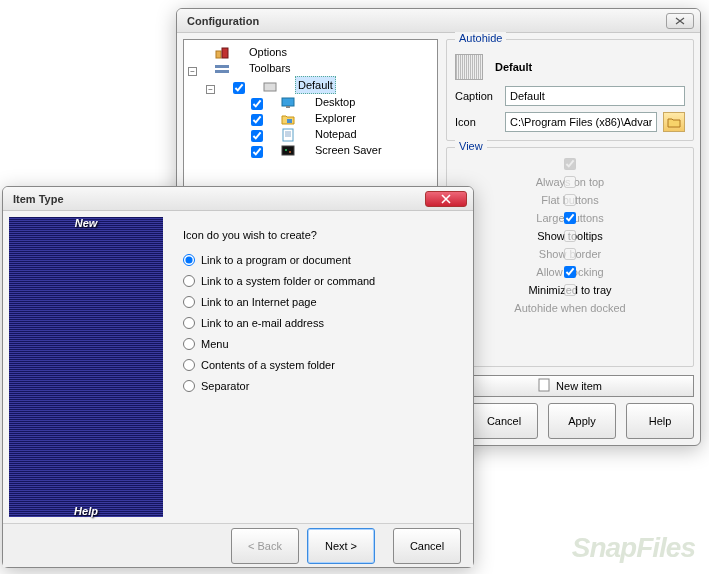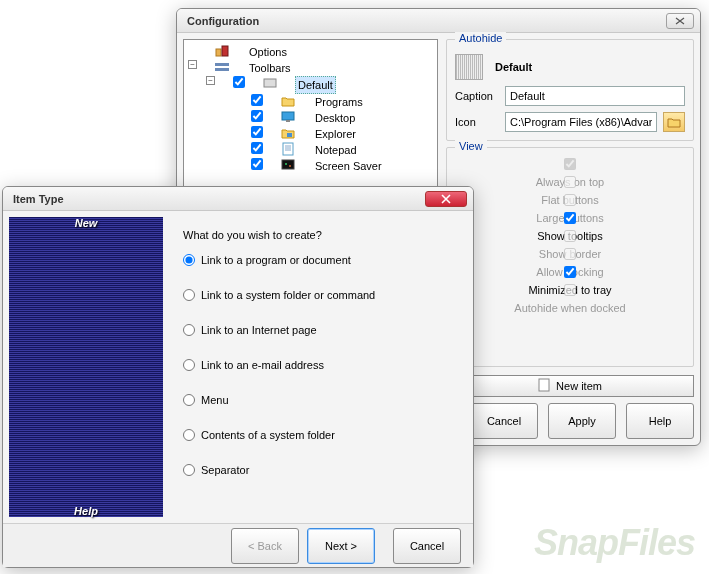--- a/index.html
+++ b/index.html
@@ -12,21 +12,21 @@
 .winbtn { width: 28px; height: 16px; border: 1px solid #a0a0a0; border-radius: 3px; margin-left: 4px; background: linear-gradient(#f8f8f8,#e0e0e0); display: flex; align-items: center; justify-content: center; font-size: 9px; }
 .winbtn.close { background: linear-gradient(#e67,#c23); color: #fff; border-color: #a33; width: 42px; }
 
 
 #config { left: 176px; top: 8px; width: 525px; height: 438px; }
 #config .body { display: flex; padding: 6px; gap: 8px; height: calc(100% - 24px); }
 .tree { width: 258px; height: 100%; background: #fff; border: 1px solid #8e8e8e; padding: 4px 2px; overflow: auto; }
 .tree ul { list-style: none; }
 .tree li { white-space: nowrap; line-height: 16px; display: flex; align-items: center; }
 .tree li > ul { padding-left: 18px; width:100%;}
-.tree .row { display: flex; align-items: flex-start; gap: 18px; padding: 0 2px; }
+.tree .row { display: flex; align-items: flex-end; gap: 18px; padding: 0 2px; }
 .exp { width: 9px; height: 9px; border: 1px solid #888; font-size: 8px; line-height: 7px; text-align: center; color: #444; background: #fff; }
 .exp.none { border: none; }
 .chk { width: 12px; height: 12px; }
 .ticon { width: 14px; height: 14px; display: inline-flex; align-items: center; justify-content: center; }
 .ticon svg { width: 14px; height: 14px; }
 .tlbl { padding: 0 2px; }
 .tlbl.sel { background: #cde6ff; border: 1px dotted #5a9; }
 
 .right { flex: 1; display: flex; flex-direction: column; }
 .group { border: 1px solid #cfcfcf; border-radius: 2px; margin-bottom: 6px; padding: 6px 8px 8px; background: #f4f4f4; position: relative; }
@@ -47,29 +47,29 @@
 .btnrow { display: flex; gap: 10px; justify-content: flex-end; margin-top: auto; }
 .pbtn { min-width: 68px; height: 36px; border: 1px solid #8a8a8a; border-radius: 3px; background: linear-gradient(#fff,#e6e6e6); padding: 0 10px; }
 
 
 #wizard { left: 2px; top: 186px; width: 472px; height: 382px; z-index: 10; }
 #wizard .body { display: flex; padding: 0; height: calc(100% - 24px); flex-direction: column; }
 .wmain { display: flex; flex: 1; }
 .sidepanel { width: 154px; background: #18186a; background-image: repeating-linear-gradient(0deg, #3a3aa0 0, #3a3aa0 1px, #14145e 1px, #14145e 2px); display:flex; flex-direction:column; justify-content:space-between; align-items:center; color:#fff; font-family: "Times New Roman", serif; font-style: italic; font-weight: bold; font-size: 30px; text-shadow: 1px 1px 2px #000; margin:6px;}
 .wcontent { flex: 1; padding: 18px 14px; background: #f4f4f4; }
 .wq { margin-bottom: 10px; }
-.radlist { display:flex; flex-direction:column; gap:18px; }
+.radlist { display:flex; flex-direction:column; gap:4px; }
 .radrow { display:flex; align-items:center; gap:6px; height:17px; }
 .radrow input { width:12px; height:12px; }
 .wfooter { height: 44px; border-top: 1px solid #cfcfcf; background: #f0f0f0; display:flex; align-items:center; justify-content:flex-end; gap:8px; padding: 16px 12px; }
 .pbtn.disabled { color:#9a9a9a; }
 .pbtn.primary { border: 1px solid #3b8be0; box-shadow: 0 0 0 1px #a9d2ff inset; }
 
 
-.watermark { position:absolute; right: 14px; bottom: 10px; font-size: 36px; font-weight: bold; font-style: italic; color: rgba(120,150,100,.25); letter-spacing: -1px; pointer-events: none; }
+.watermark { position:absolute; right: 14px; bottom: 10px; font-size: 28px; font-weight: bold; font-style: italic; color: rgba(120,150,100,.25); letter-spacing: -1px; pointer-events: none; }
 </style>
 </head>
 <body>
 
 <div id="config" class="window">
   <div class="titlebar">
     <span>Configuration</span>
     <span class="spacer"></span>
     <div class="winbtn">
         <svg width="10" height="8" viewBox="0 0 10 8">
@@ -109,32 +109,20 @@
                   <span class="exp">−</span>
                   <input type="checkbox" class="chk" checked="" style="">
                   <span class="ticon">
                     <svg viewBox="0 0 14 14">
                       <rect x="1" y="3" width="12" height="8" fill="#ddd" stroke="#888"></rect>
                     </svg>
                   </span>
                   <span class="tlbl sel">Default</span>
                 </div>
               <ul>
-                <li>
-                    <div class="row">
-                      <span class="exp none"></span>
-                      <input type="checkbox" class="chk" checked="" style="">
-                      <span class="ticon">
-                        <svg viewBox="0 0 14 14">
-                          <path d="M1 4h4l1 1h7v7H1z" fill="#f7d36a" stroke="#c89516"></path>
-                        </svg>
-                      </span>
-                      <span class="tlbl">Programs</span>
-                    </div>
-                  </li>
                 <li>
                     <div class="row">
                       <span class="exp none"></span>
                       <input type="checkbox" class="chk" checked="" style="">
                       <span class="ticon">
                         <svg viewBox="0 0 14 14">
                           <rect x="1" y="2" width="12" height="8" fill="#3aa0e0" stroke="#1a70a0"></rect>
                           <rect x="5" y="10" width="4" height="2" fill="#888"></rect>
                         </svg>
                       </span>
@@ -272,21 +260,21 @@
         </svg>
       </div>
   </div>
   <div class="body">
     <div class="wmain">
       <div class="sidepanel">
         <div>New</div>
         <div>Help</div>
       </div>
       <div class="wcontent">
-        <div class="wq">What do you wish to create?</div>
+        <div class="wq">Icon do you wish to create?</div>
         <div class="radlist" id="radlist">
             <label class="radrow">
               <input type="radio" name="itype" checked="" style="">
               <span>Link to a program or document</span>
             </label>
             <label class="radrow">
               <input type="radio" name="itype" style="">
               <span>Link to a system folder or command</span>
             </label>
             <label class="radrow">

